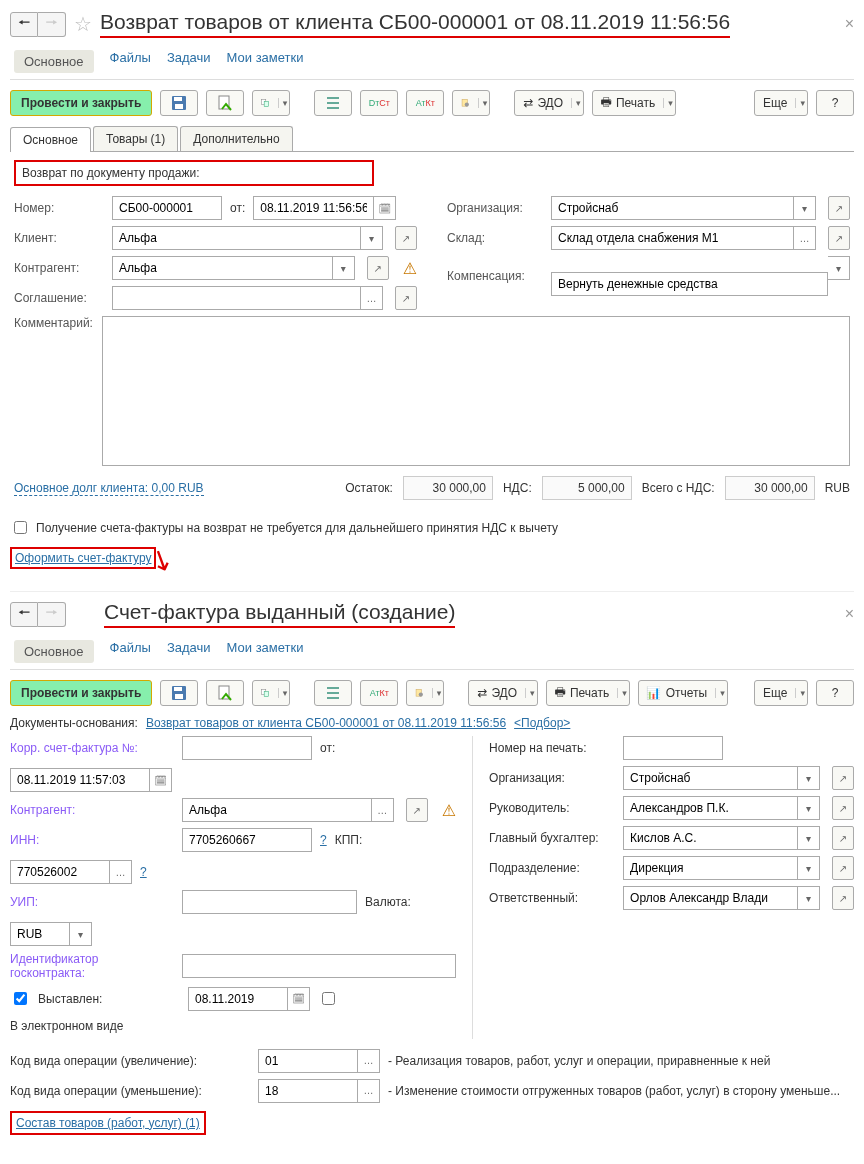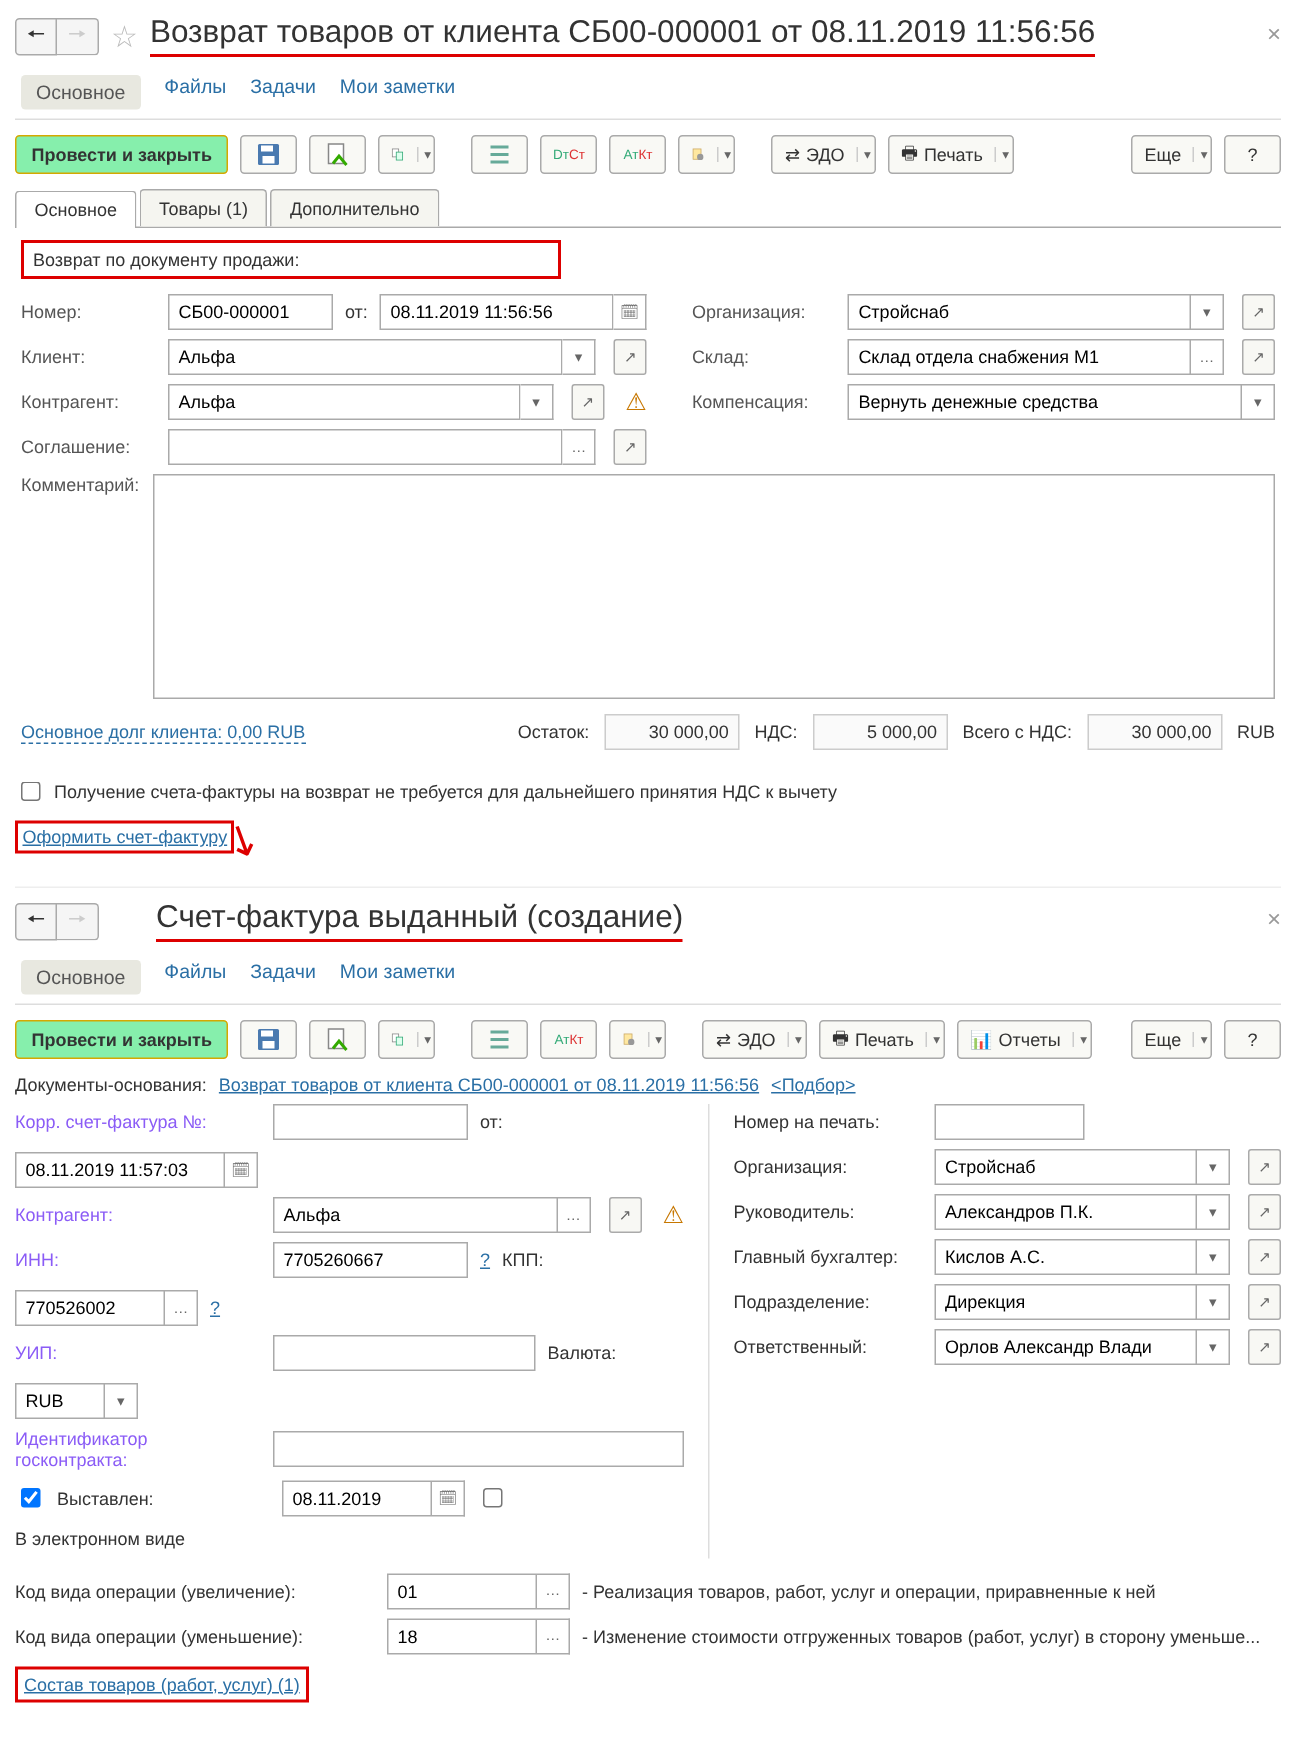--- a/index.html
+++ b/index.html
@@ -139,21 +139,21 @@
   <div class="form-area">
     <div class="red-box" style="width:360px">Возврат по документу продажи:</div>
 
     <div class="two-col">
       <div class="col">
         <div class="form-row">
           <span class="form-label">Номер:</span>
           <input class="input" style="width: 110px;" value="СБ00-000001">
           <span>от:</span>
           <div class="input-combo">
-              <input class="input" style="width: 156px;" value="08.11.2019 11:56:56">
+              <input class="input" style="width: 121px;" value="08.11.2019 11:56:56">
               <div class="btn-mini">🗓</div>
             </div>
         </div>
         <div class="form-row">
           <span class="form-label">Клиент:</span>
           <div class="input-combo" style="flex:1">
               <input class="input" style="flex: 1 1 0%;" value="Альфа">
               <div class="btn-mini">▾</div>
             </div>
           <div class="btn-ext">↗</div>
@@ -189,21 +189,21 @@
           <span class="form-label-m">Склад:</span>
           <div class="input-combo" style="flex:1">
               <input class="input" style="flex: 1 1 0%;" value="Склад отдела снабжения М1">
               <div class="btn-mini">…</div>
             </div>
           <div class="btn-ext">↗</div>
         </div>
         <div class="form-row">
           <span class="form-label-m">Компенсация:</span>
           <div class="input-combo" style="flex:1">
-              <input class="input" style="flex: 1 1 0%;" value="Вернуть денежные средства">
+              <input class="input" style="flex: 1 1 0%; margin-top: 16px;" value="Вернуть денежные средства">
               <div class="btn-mini">▾</div>
             </div>
         </div>
       </div>
     </div>
 
     <div class="form-row" style="align-items:flex-start">
       <span class="form-label">Комментарий:</span>
       <textarea class="input" style=""></textarea>
     </div>

